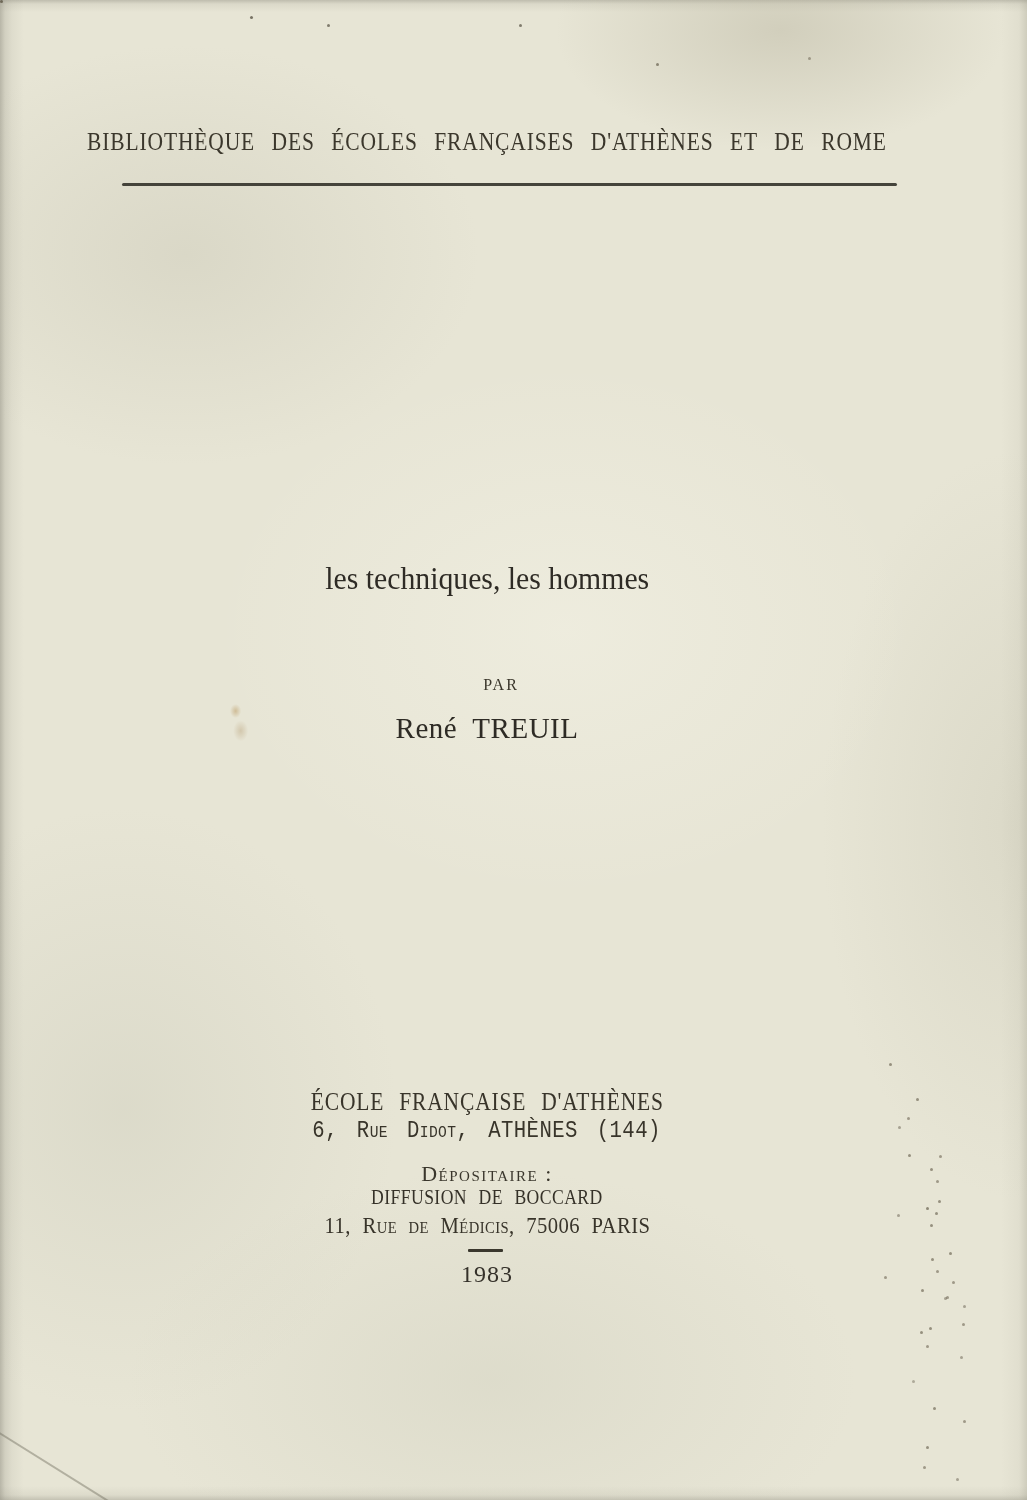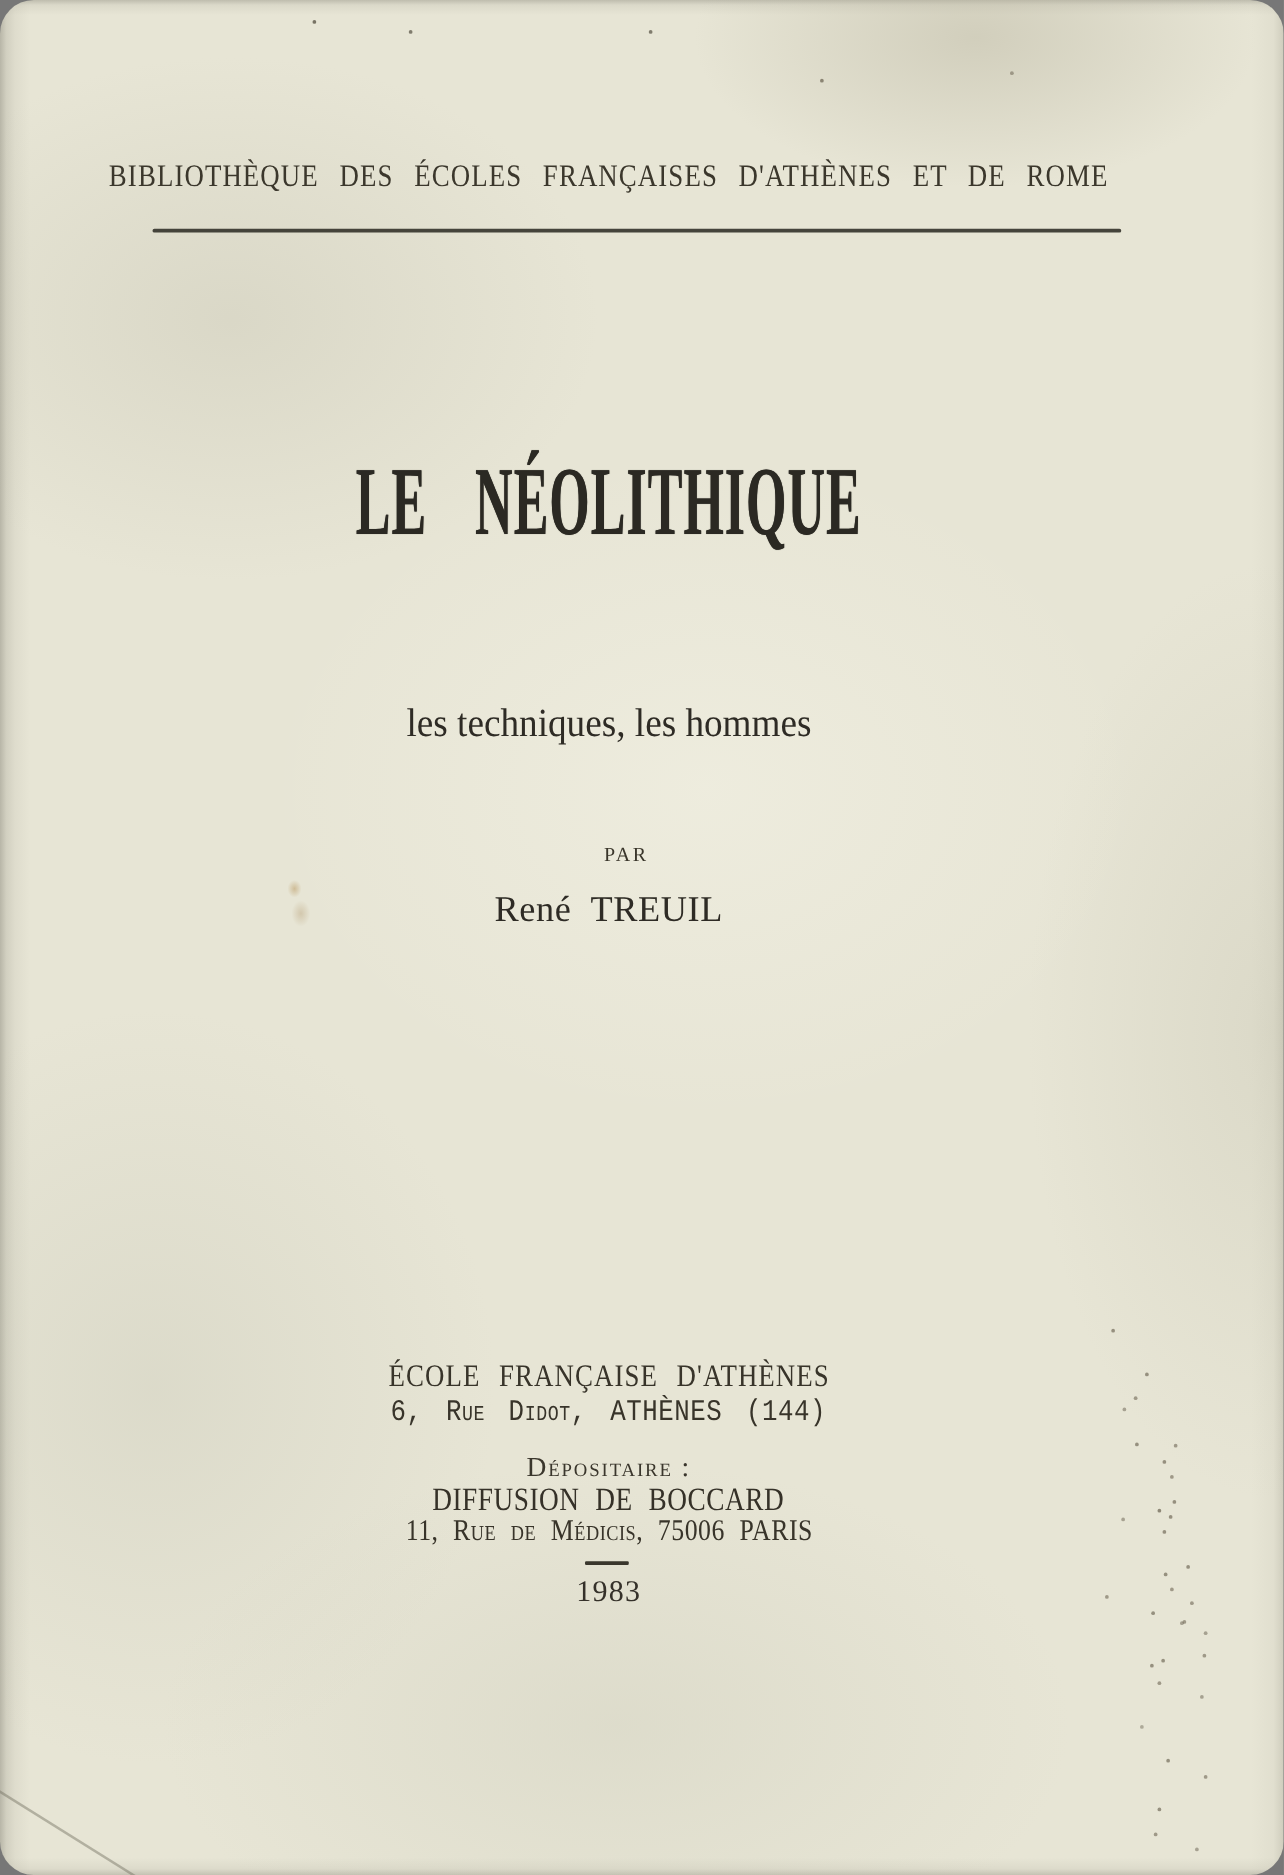--- a/index.html
+++ b/index.html
@@ -13,41 +13,40 @@
       radial-gradient(ellipse 420px 300px at 18% 17%, rgba(198,196,178,.40), rgba(198,196,178,0) 70%),
       radial-gradient(ellipse 300px 160px at 76% 2%,  rgba(183,179,158,.45), rgba(183,179,158,0) 75%),
       radial-gradient(ellipse 500px 380px at 55% 42%, rgba(250,249,238,.35), rgba(250,249,238,0) 70%),
       radial-gradient(ellipse 380px 420px at 12% 74%, rgba(196,196,179,.32), rgba(196,196,179,0) 72%),
       radial-gradient(ellipse 520px 300px at 48% 92%, rgba(199,199,181,.30), rgba(199,199,181,0) 70%),
       radial-gradient(ellipse 260px 500px at 99% 55%, rgba(188,186,166,.28), rgba(188,186,166,0) 75%),
       linear-gradient(90deg, rgba(145,143,130,.55) 0px, rgba(145,143,130,.25) 5px, rgba(145,143,130,.10) 12px, rgba(145,143,130,0) 24px),
       linear-gradient(270deg, rgba(150,148,132,.30) 0px, rgba(150,148,132,.08) 8px, rgba(150,148,132,0) 26px),
       linear-gradient(180deg, rgba(130,128,115,.40) 0px, rgba(130,128,115,.12) 4px, rgba(130,128,115,0) 12px),
       linear-gradient(0deg,  rgba(130,128,115,.35) 0px, rgba(130,128,115,.10) 5px, rgba(130,128,115,0) 14px);
-    border-radius: 27px;
   }
   .line{position:absolute;left:0;width:974px;text-align:center;white-space:nowrap;}
   .cx{display:inline-block;transform:scaleX(.86);transform-origin:50% 0;}
   .series{top:128px;font-size:25px;color:#3b372c;letter-spacing:1px;word-spacing:12px;}
   .fascicule{top:159px;font-size:15px;font-weight:bold;color:#44402f;letter-spacing:1px;word-spacing:5px;}
   .rule{position:absolute;left:122px;top:183px;width:775px;height:3px;background:#2f2d26;border-radius:2px;opacity:.88;}
   .title{font-size:52px;font-weight:bold;color:#2b2923;}
   .title .tx{display:inline-block;transform:scale(.80,1.5);transform-origin:50% 0;word-spacing:34px;letter-spacing:1px;text-shadow:0 0 .5px #2b2923;}
   .title1{top:358px;}
   .title2{top:430px;}
   .subtitle{font-size:32px;color:#2e2b25;}
   .subtitle .sx{display:inline-block;transform:scaleX(.93);transform-origin:50% 0;}
   .subtitle1{top:538px;}
   .subtitle2{top:560px;}
   .par{top:676px;font-size:16px;color:#3a362b;letter-spacing:2px;padding-left:14px;}
   .author{top:712px;font-size:29px;font-weight:normal;color:#2e2b25;word-spacing:8px;letter-spacing:.5px;}
   .pub1{top:1088px;font-size:25px;color:#38342a;word-spacing:10px;letter-spacing:1px;}
   .pub2{top:1117px;font-size:24px;color:#38342a;font-variant:small-caps;word-spacing:7px;letter-spacing:.5px;font-family:Liberation Mono, monospace;}
   .dep{top:1161px;font-size:22px;color:#3a362c;font-variant:small-caps;letter-spacing:1.5px;}
-  .pub3{top:1185px;font-size:26px;color:#353128;word-spacing:8px;letter-spacing:.5px;}
+  .pub3{top:1185px;font-size:21px;color:#353128;word-spacing:8px;letter-spacing:.5px;}
   .pub3 .cx{transform:scaleX(.84);}
   .pub4{top:1212px;font-size:24px;color:#38342a;font-variant:small-caps;word-spacing:7px;letter-spacing:.5px;}
   .dash{position:absolute;left:468px;top:1249px;width:35px;height:3px;background:#3a372d;border-radius:1px;}
   .year{top:1261px;font-size:24px;color:#35312a;letter-spacing:1px;}
   .stain-author{position:absolute;left:222px;top:700px;width:34px;height:44px;
     background:radial-gradient(ellipse 8px 10px at 40% 25%, rgba(168,123,52,.38), rgba(168,123,52,0) 70%),
                radial-gradient(ellipse 10px 14px at 55% 70%, rgba(150,112,55,.25), rgba(150,112,55,0) 75%);}
   .crease{position:absolute;left:-18px;top:1468px;width:150px;height:2px;background:rgba(112,110,96,.45);transform:rotate(32deg);}
   .speck{position:absolute;left:0;top:0;width:3px;height:3px;border-radius:50%;background:rgba(66,58,40,.6);
     box-shadow:
@@ -68,21 +67,20 @@
 </head>
 <body>
 
 <div class="scan">
 
   <div class="line series"><span class="cx">BIBLIOTHÈQUE DES ÉCOLES FRANÇAISES D'ATHÈNES ET DE ROME</span></div>
 
 
   <div class="rule"></div>
 
-  <div class="line title title1"><span class="tx">LE NÉOLITHIQUE</span></div>
 
   <div class="line subtitle subtitle2"><span class="sx">les techniques, les hommes</span></div>
 
   <div class="line par">PAR</div>
   <div class="line author">René TREUIL</div>
 
   <div class="line pub1"><span class="cx">ÉCOLE FRANÇAISE D'ATHÈNES</span></div>
   <div class="line pub2"><span class="cx">6, Rue Didot, ATHÈNES (144)</span></div>
 
   <div class="line dep">Dépositaire :</div>

